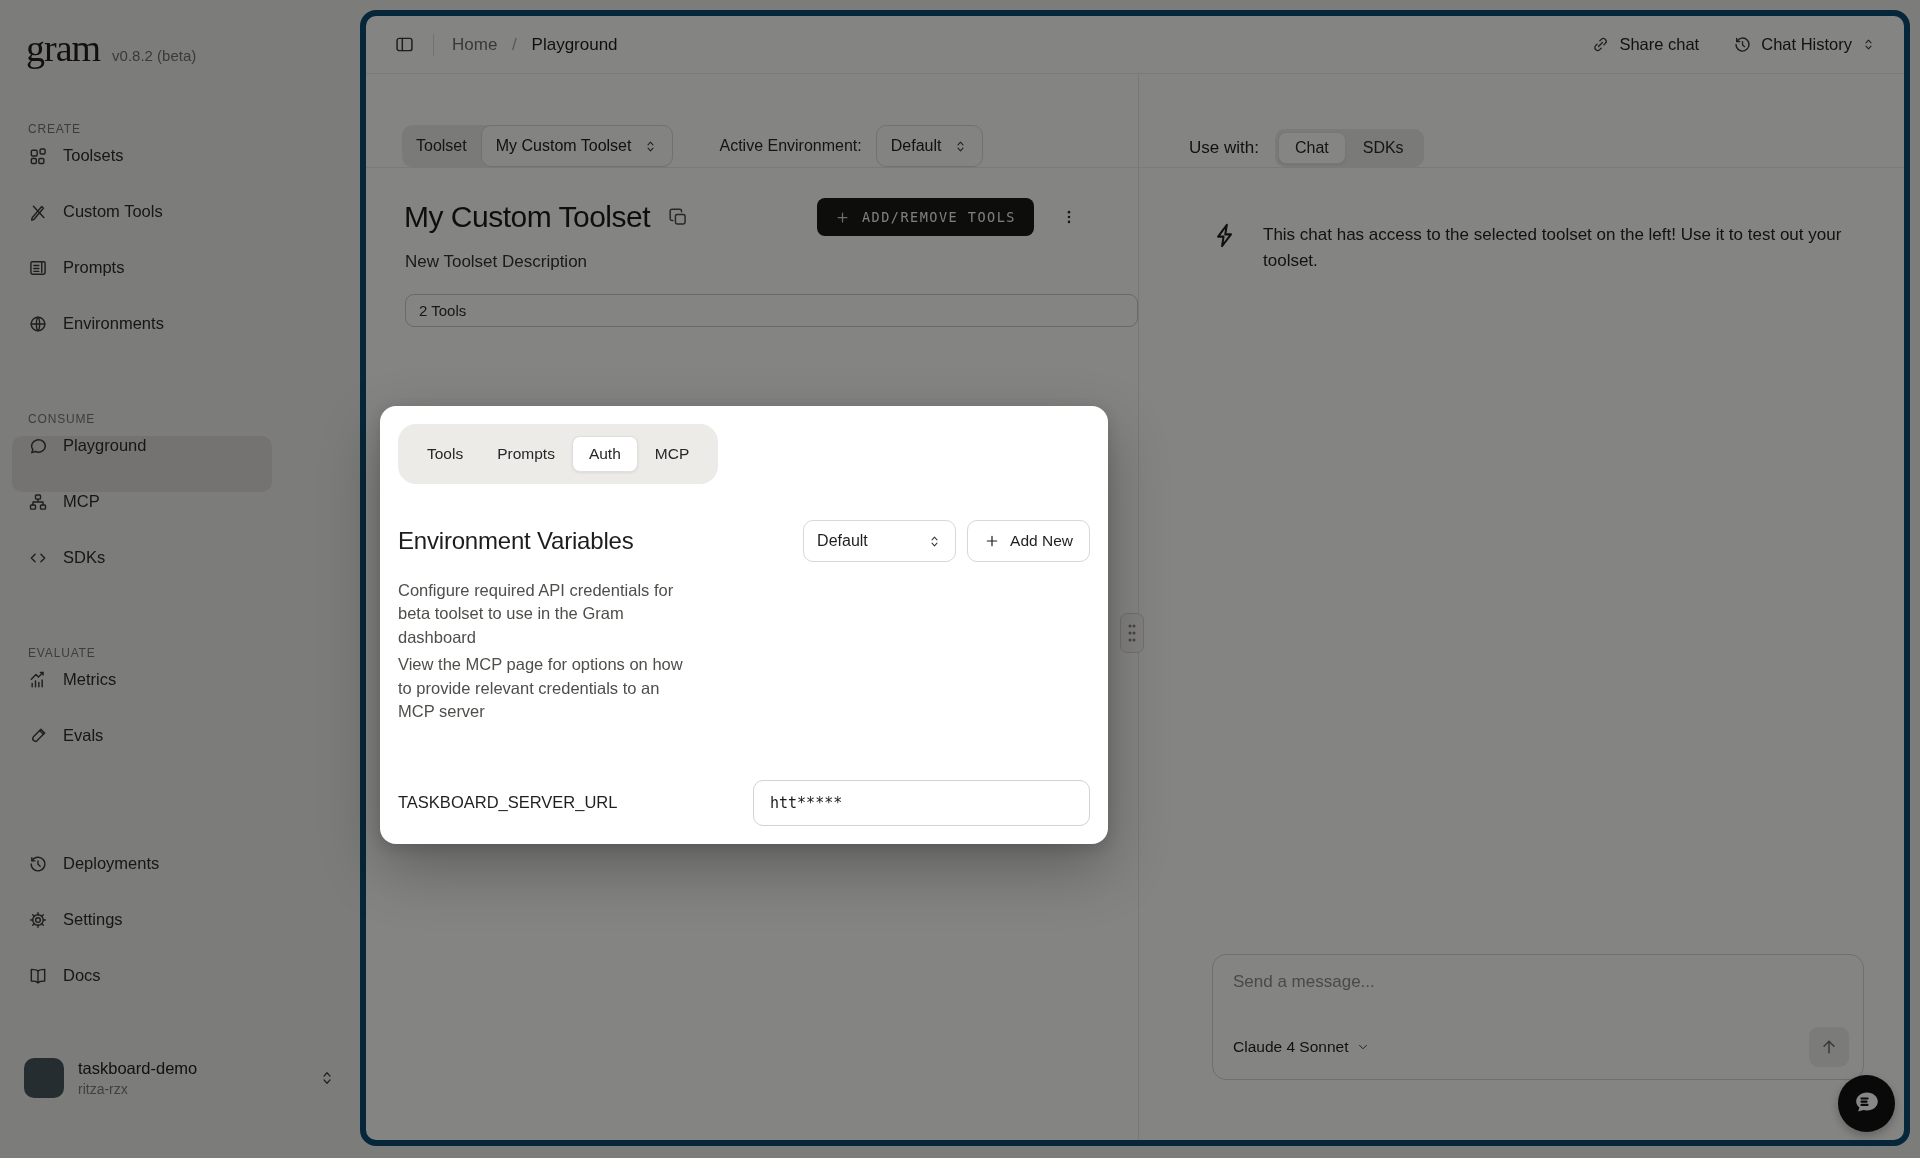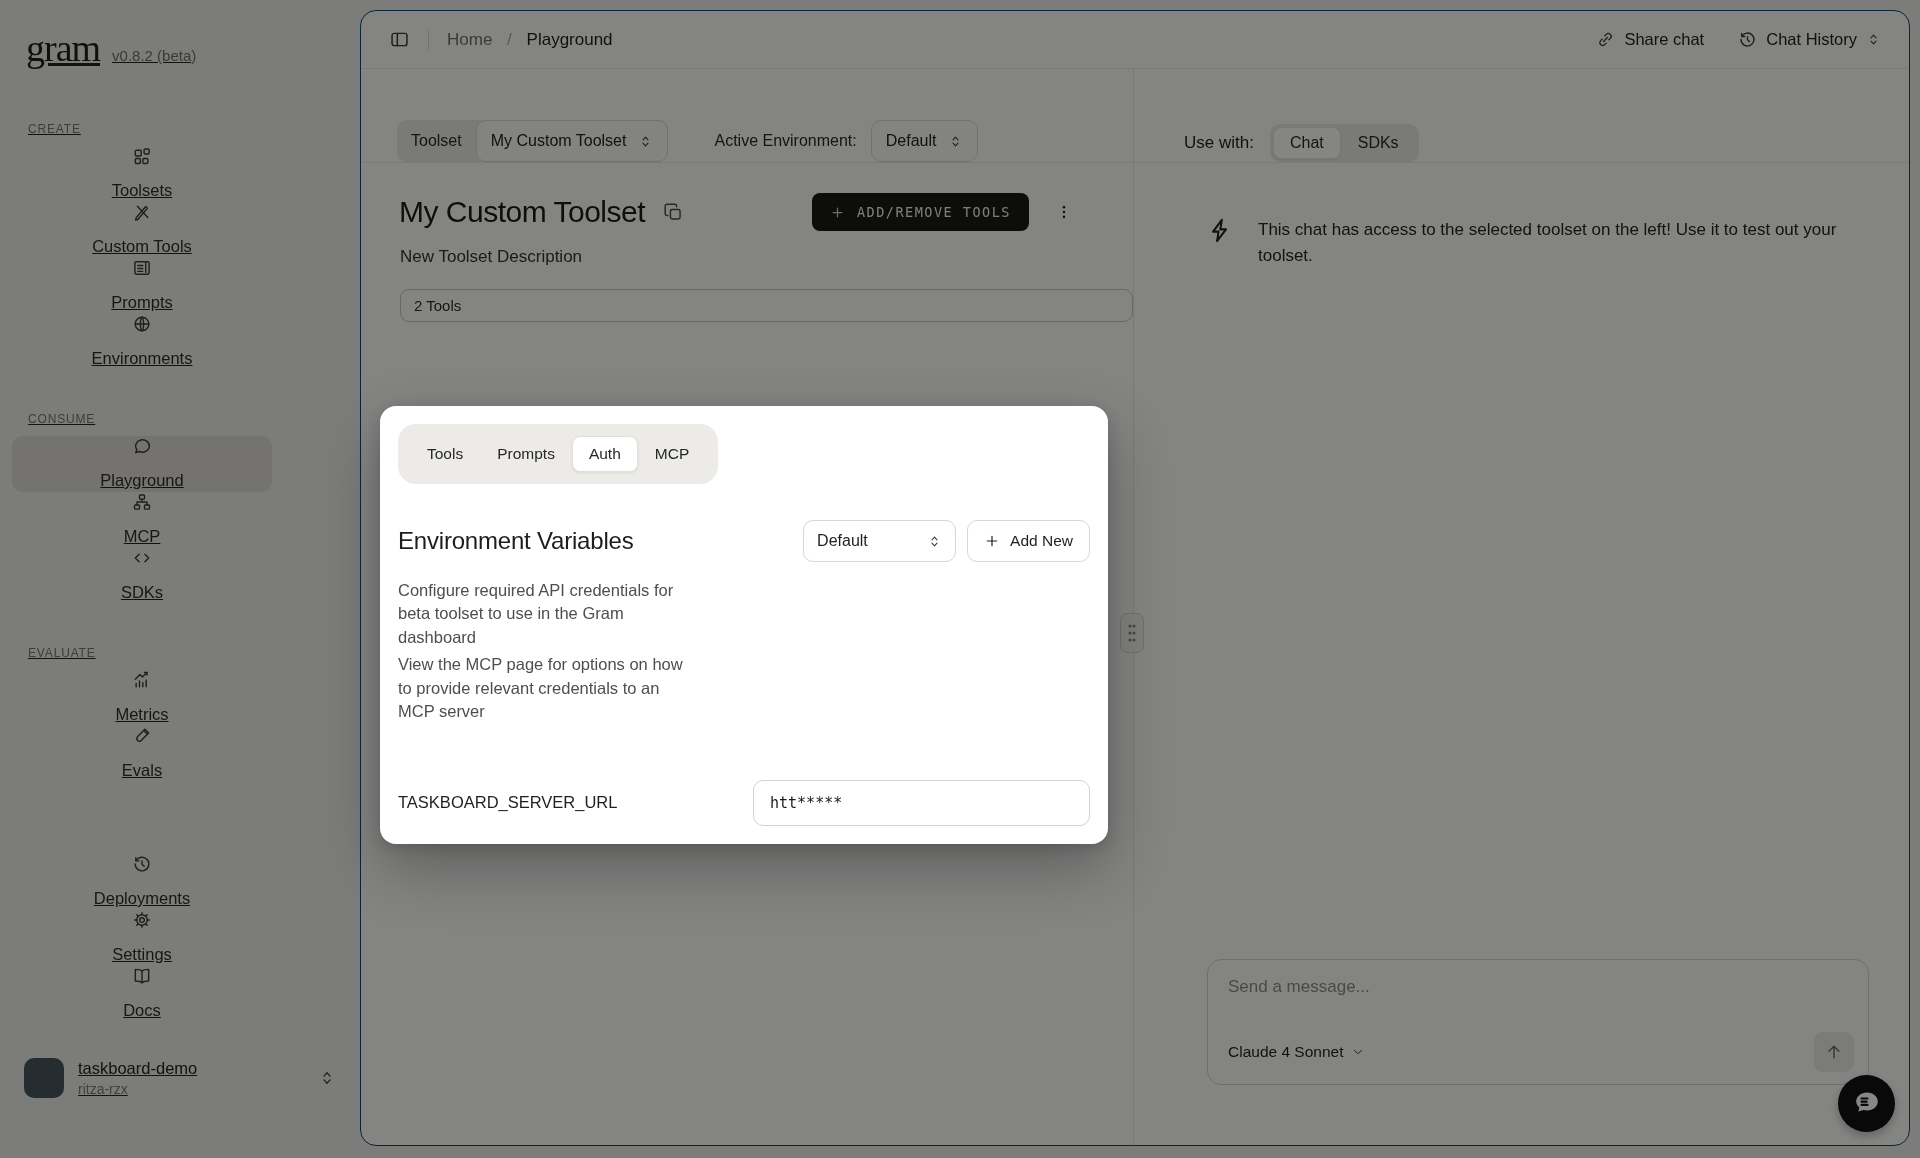--- a/index.html
+++ b/index.html
@@ -7,40 +7,40 @@
   body {
     font-family:"Liberation Sans", sans-serif;
     background:#EBEAE7;
     color:#232321;
     position:relative;
   }
   svg { display:block; }
   .ic { stroke:#3B3A36; stroke-width:1.7; fill:none; stroke-linecap:round; stroke-linejoin:round; }
 
   
-  .sidebar { position:absolute; left:0; top:0; width:360px; height:1158px; display:flex; flex-direction:column;text-decoration:underline; }
+  .sidebar { position:absolute; left:0; top:0; width:360px; height:1158px; display:flex; flex-direction:column; }
   .logo-row { display:flex; align-items:baseline; gap:12px; margin:26px 0 0 26px; }
   .logo { font-family:"Liberation Serif", serif; font-size:38px; letter-spacing:-1px; color:#201F1D; }
   .version { font-size:15px; color:#6F6E69; }
   .nav-section { font-size:12px; letter-spacing:.07em; color:#75746E; margin:0 0 10px 28px; }
   .nav-first { margin-top:52px; }
   .nav-gap { margin-top:42px; }
-  .nav-item { height:56px; display:flex; align-items:center; gap:15px; margin:0 88px 0 12px; padding:0 16px; border-radius:10px; cursor:pointer;flex-direction:column; }
+  .nav-item { height:56px; display:flex; align-items:flex-start; gap:15px; margin:0 88px 0 12px; padding:0 16px; border-radius:10px; cursor:pointer; }
   .nav-item.active { background:#DBDAD5; }
   .nav-item .lbl { font-size:16.5px; color:#2E2D2A; }
   .footer-group { margin-top:72px; }
   .account { margin:28px 14px 0 14px; display:flex; align-items:center; gap:14px; padding:0 10px; height:56px; border-radius:10px; cursor:pointer; }
   .avatar { width:40px; height:40px; border-radius:10px; background:#47565B; flex:none; }
   .acct-name { font-size:16.5px; color:#232220; }
   .acct-org { font-size:14px; color:#7B7A74; margin-top:3px; }
   .acct-chevrons { margin-left:auto; }
 
   
   .app { position:absolute; left:360px; top:10px; right:10px; bottom:12px;
-         background:#FAFAF8; border:1px solid #0c4a6e; border-radius:16px;
+         background:#FAFAF8; border:6px solid #0c4a6e; border-radius:16px;
          display:flex; flex-direction:column; overflow:hidden; }
   .app-header { height:58px; flex:none; border-bottom:1px solid #E7E6E2; display:flex; align-items:center; padding:0 28px; }
   .hdr-divider { width:1px; height:22px; background:#D8D7D3; margin:0 18px; }
   .crumb { font-size:17px; }
   .crumb-home { color:#6E6D68; cursor:pointer; }
   .crumb-sep { color:#A9A8A3; margin:0 10px; }
   .crumb-cur { color:#1E1E1C; }
   .hdr-right { margin-left:auto; display:flex; align-items:center; gap:34px; }
   .hdr-btn { display:flex; align-items:center; gap:9px; font-size:16.5px; color:#232220; cursor:pointer; }
 

